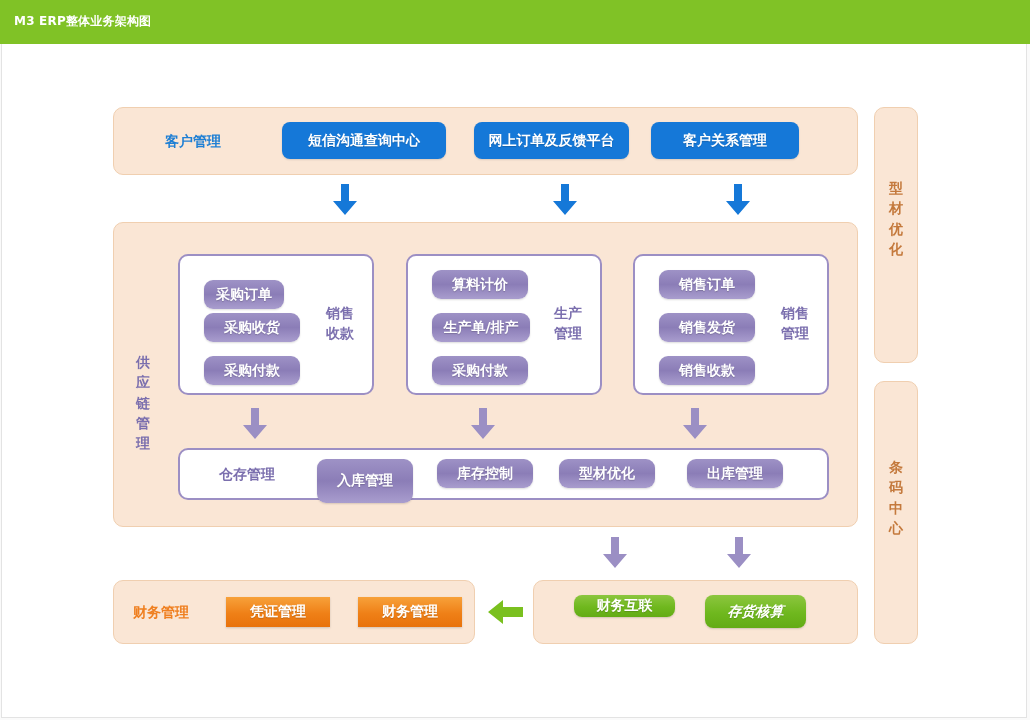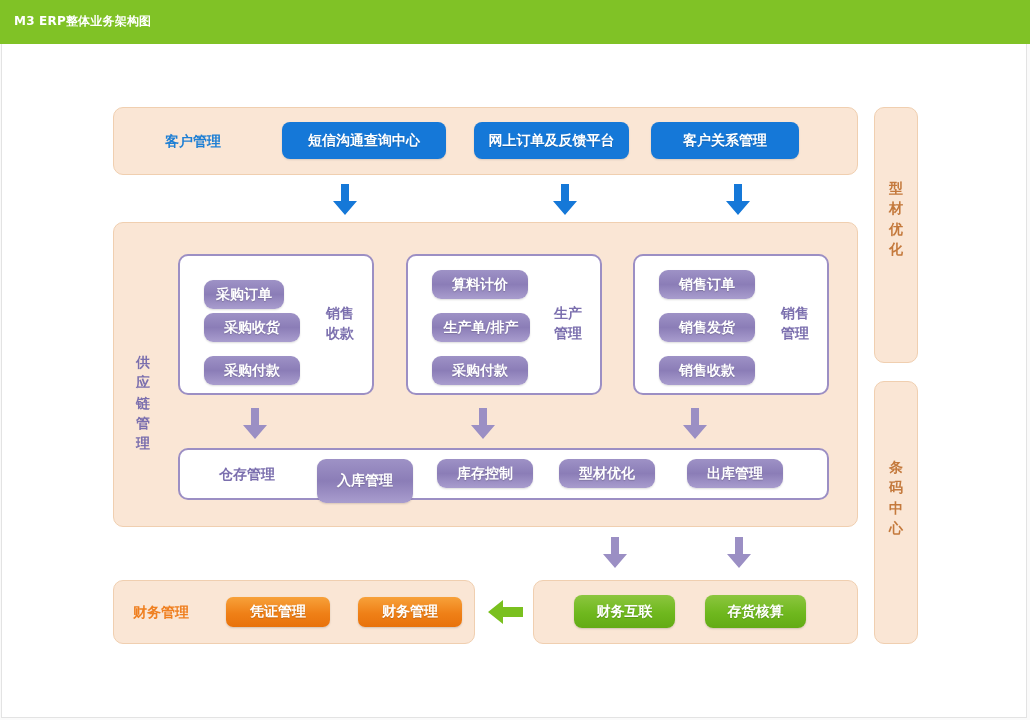--- a/index.html
+++ b/index.html
@@ -105,21 +105,21 @@
     border-radius: 8px;
     box-shadow: 0 1px 2px rgba(0,0,0,0.12);
   }
   .btn-purple {
     background: linear-gradient(180deg, #9e92c6 0%, #8b7db7 50%, #a99dce 100%);
     border-radius: 9px;
     box-shadow: 0 1px 2px rgba(0,0,0,0.14);
   }
   .btn-orange {
     background: linear-gradient(180deg, #f7a13a 0%, #ef8017 55%, #e8720b 100%);
-    border-radius: 7px;
+    border-radius: 0;
     box-shadow: 0 1px 2px rgba(0,0,0,0.16);
   }
   .btn-green {
     background: linear-gradient(180deg, #8cc63f 0%, #6fb81e 55%, #63ab15 100%);
     border-radius: 8px;
     box-shadow: 0 1px 2px rgba(0,0,0,0.16);
   }
 
   
   .arrow-down {
@@ -227,22 +227,22 @@
   <div class="btn btn-orange" style="left:226px; top:597px; width:104px; height:30px;">凭证管理</div>
   <div class="btn btn-orange" style="left:358px; top:597px; width:104px; height:30px;">财务管理</div>
 
   <div class="arrow-left" style="left:488px; top:598px;">
     <svg width="36" height="28" viewBox="0 0 36 28">
         <polygon points="0,14 15,2 15,9 35,9 35,19 15,19 15,26" fill="#7ac01f"></polygon>
       </svg>
   </div>
 
   <div class="panel-cream" style="left:533px; top:580px; width:325px; height:64px;"></div>
-  <div class="btn btn-green" style="left:574px; top:595px; width:101px; height:33px;">财务互联</div>
-  <div class="btn btn-green" style="left:705px; top:595px; width:101px; height:33px;">存货核算</div>
+  <div class="btn btn-green" style="left:574px; top:595px; width:101px; height:22px;">财务互联</div>
+  <div class="btn btn-green" style="left:705px; top:595px; width:101px; height:33px;font-style:italic;">存货核算</div>
 
   <div class="panel-cream" style="left:874px; top:107px; width:44px; height:256px;"></div>
   <div class="vert-label lbl-brown" style="left:887px; top:178px;">型材优化</div>
 
   <div class="panel-cream" style="left:874px; top:381px; width:44px; height:263px;"></div>
   <div class="vert-label lbl-brown" style="left:887px; top:457px;">条码中心</div>
 
 </div>
 
 </body></html>

